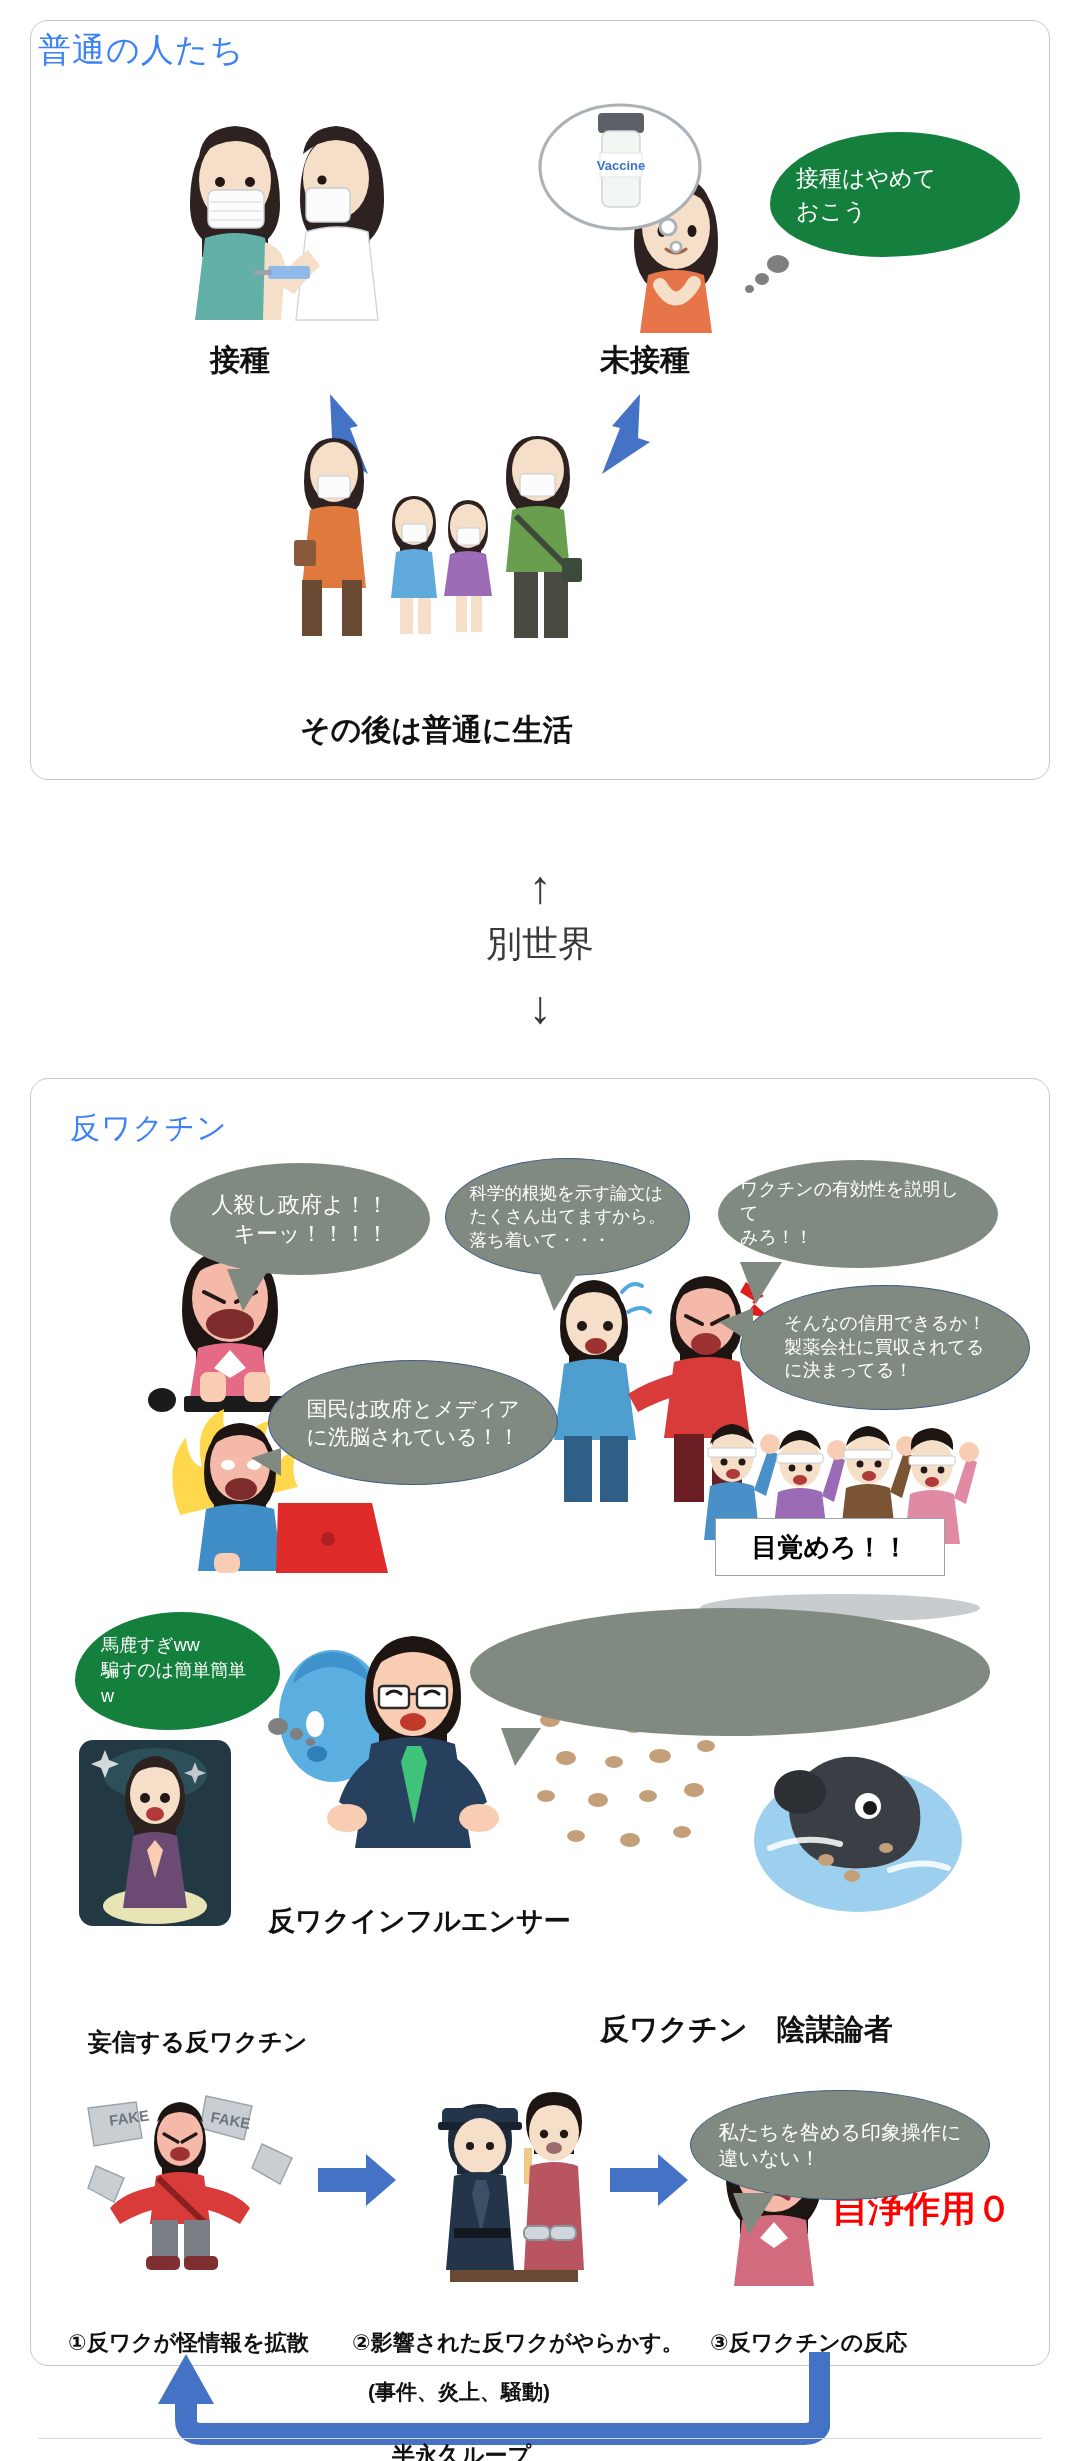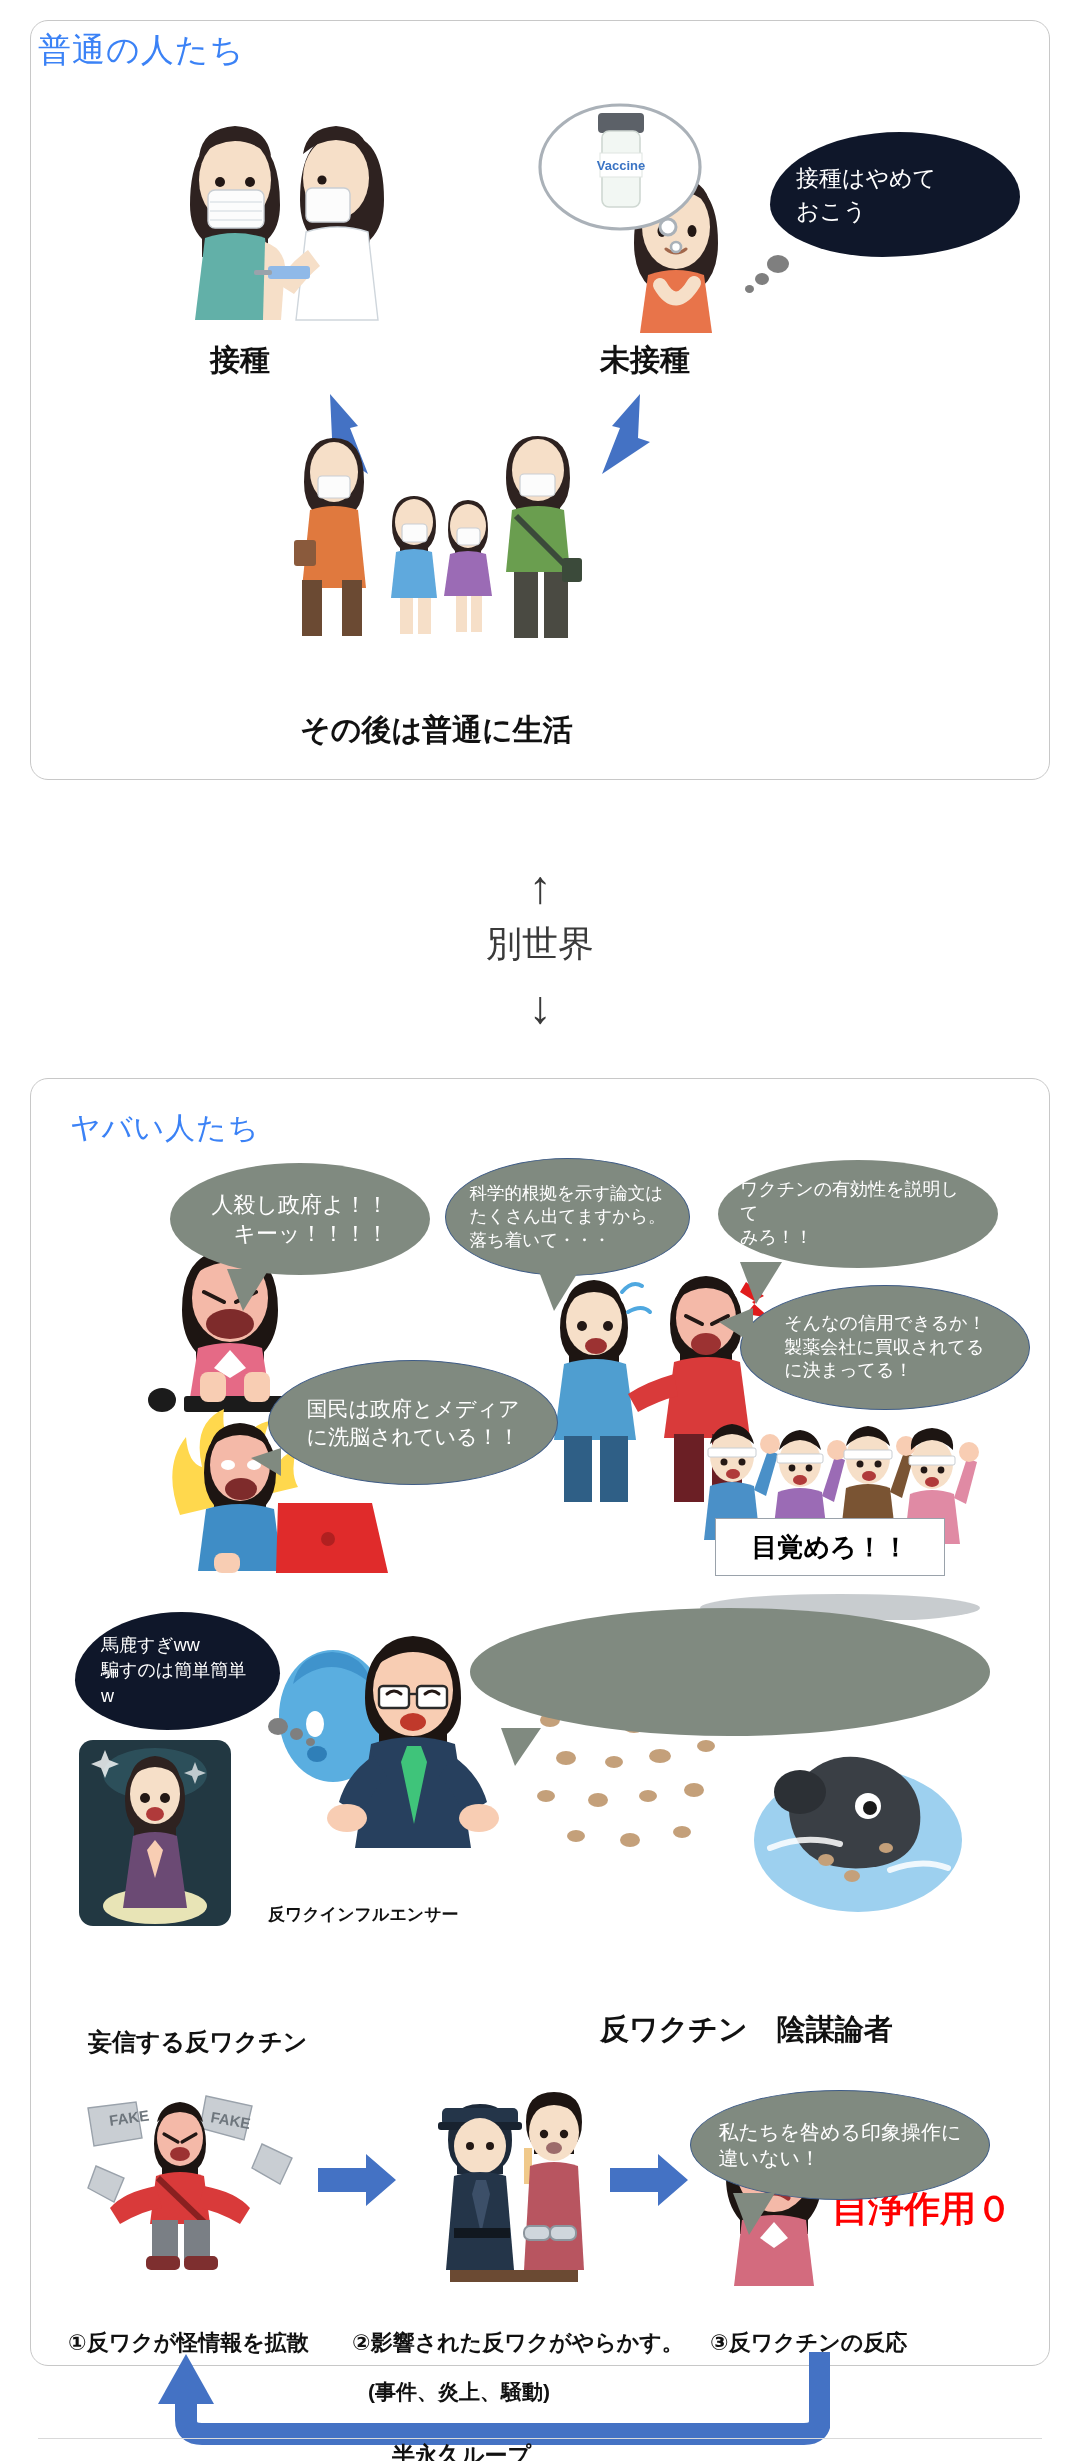--- a/index.html
+++ b/index.html
@@ -56,21 +56,21 @@
 
   .bubble .tail {
     position: absolute;
     width: 0; height: 0;
   }
   .tail-dl { border-left: 16px solid transparent; border-right: 26px solid transparent; border-top: 42px solid #808A80; bottom: -36px; left: 22%; }
 
   
   .cloud {
     position: absolute;
-    background: #0f172a;
+    background: #15803d;
     color: #fff;
     border-radius: 52% 48% 55% 45% / 58% 52% 48% 42%;
     display: flex; align-items: center; justify-content: flex-start;
     padding: 18px 26px;
     white-space: pre-line;
     line-height: 1.4;
     z-index: 5;
   }
   .cloud::before, .cloud::after {
     content: ""; position: absolute; background: #7f7f7f; border-radius: 50%;
@@ -215,21 +215,21 @@
   <rect x="282" y="128" width="20" height="24" rx="3" fill="#3b4a3a"></rect>
 </svg>
 
 <div class="caption" style="left:300px; top:710px; font-size:30px;">その後は普通に生活</div>
 
 <div class="midlabel" style="left:0; top:860px; width:1080px; font-size:46px;">↑</div>
 <div class="midlabel" style="left:0; top:920px; width:1080px; font-size:36px;">別世界</div>
 <div class="midlabel" style="left:0; top:980px; width:1080px; font-size:46px;">↓</div>
 
 <div class="panel" id="panel-crazy"></div>
-<div class="panel-title" id="title-crazy" style="left:70px; top:1108px;">ヤバい人たち</div>
+<div class="panel-title" id="title-crazy" style="left:70px; top:1108px;">反ワクチン</div>
 
 <div class="bubble oval" style="left:170px; top:1163px; width:260px; height:112px; font-size:22px; text-align:center;">
   <span>人殺し政府よ！！
 　キーッ！！！！</span>
   <span class="tail tail-dl"></span>
 </div>
 
 <div class="bubble oval" style="left:445px; top:1158px; width:245px; height:118px; font-size:17.5px; border:1.6px solid #3f5c86;">
   <span>科学的根拠を示す論文は
 たくさん出てますから。
@@ -445,21 +445,21 @@
   <circle cx="130" cy="78" r="7" fill="#1a1a1a"></circle>
   <path d="M30 118 q34 -14 70 -4" stroke="#ffffff" stroke-width="6" fill="none" stroke-linecap="round" opacity="0.85"></path>
   <path d="M150 140 q32 -12 58 -2" stroke="#ffffff" stroke-width="6" fill="none" stroke-linecap="round" opacity="0.85"></path>
   <g fill="#c4a07a">
     <ellipse cx="86" cy="130" rx="8" ry="6"></ellipse>
       <ellipse cx="112" cy="146" rx="8" ry="6"></ellipse>
     <ellipse cx="146" cy="118" rx="7" ry="5"></ellipse>
   </g>
 </svg>
 
-<div class="caption" style="left:268px; top:1903px; font-size:17px;text-align:center;">反ワクインフルエンサー</div>
+<div class="caption" style="left:268px; top:1903px; font-size:27px;text-align:center;">反ワクインフルエンサー</div>
 <div class="caption" style="left:88px; top:2010px; font-size:24px;margin-top:16px;">妄信する反ワクチン</div>
 <div class="caption" style="left:600px; top:2010px; font-size:29px;">反ワクチン　陰謀論者</div>
 
 <div class="bubble oval" style="left:690px; top:2090px; width:300px; height:110px; font-size:20px; border:1.6px solid #3f5c86;">
   <span>私たちを咎める印象操作に
 違いない！</span>
   <span class="tail tail-dl" style="left:14%;"></span>
 </div>
 
 <svg class="fig" style="left:80px; top:2090px; width:220px; height:190px;" viewBox="0 0 220 190">

